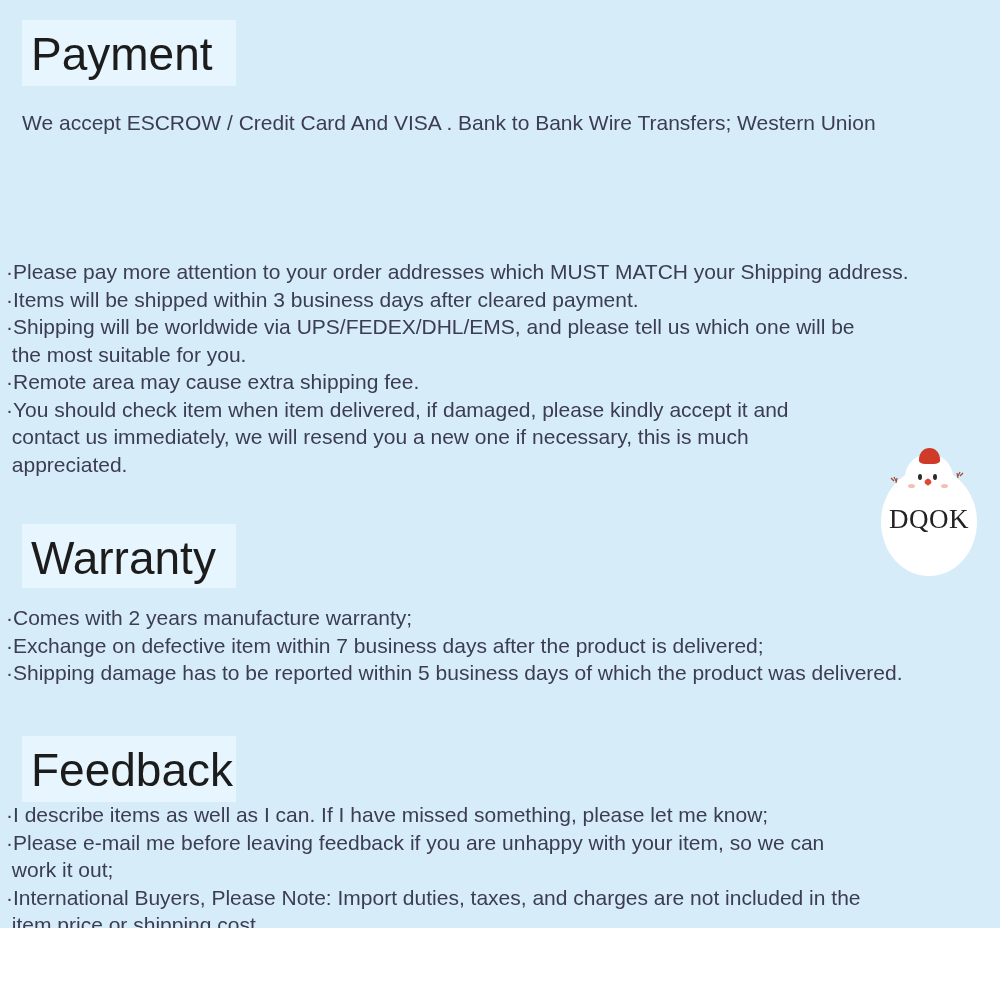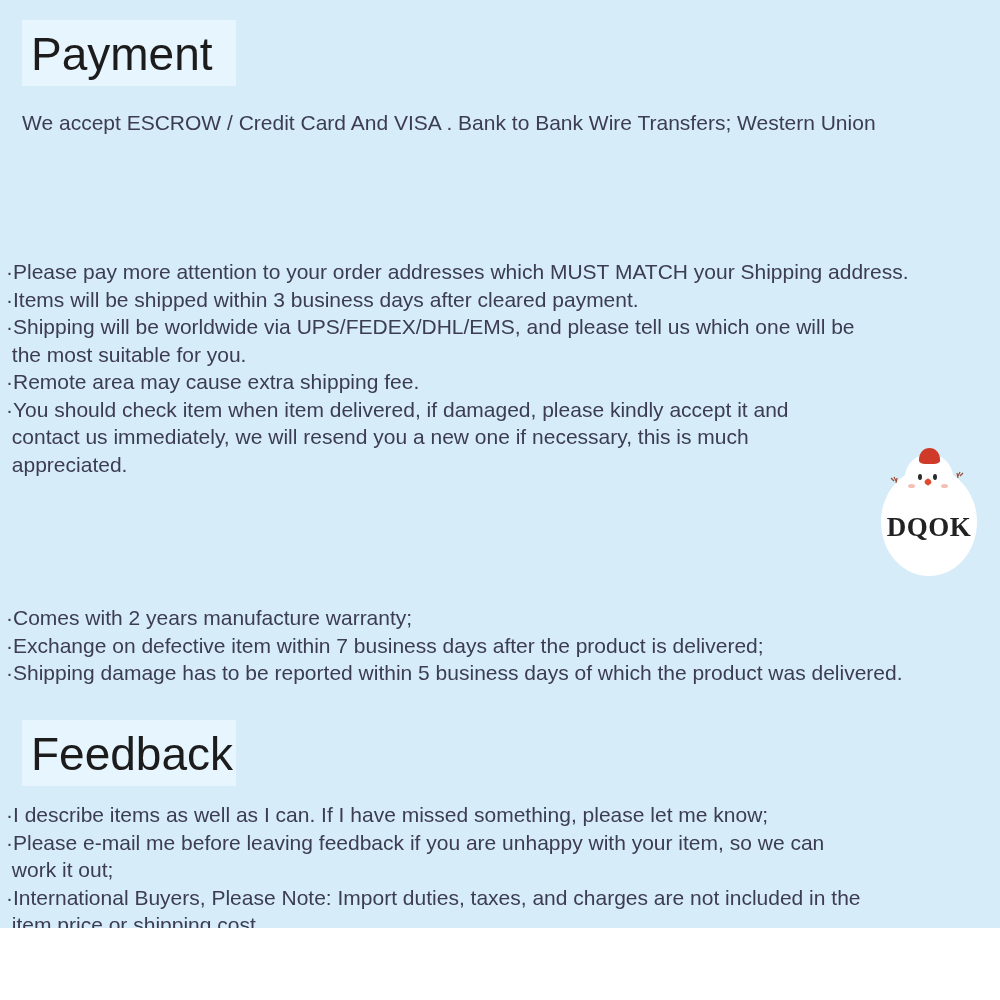--- a/index.html
+++ b/index.html
@@ -46,26 +46,25 @@
   .logo .comb{position:absolute;left:59px;top:8px;width:21px;height:16px;background:var(--comb);border-radius:60% 60% 35% 35% / 85% 85% 25% 25%;}
   .logo .eye{position:absolute;top:34px;width:4px;height:6px;background:#2b2b2b;border-radius:50%;}
   .logo .eye.l{left:58px;} .logo .eye.r{left:73px;}
   .logo .beak{position:absolute;left:65px;top:39px;width:6px;height:6px;background:#e0492f;transform:rotate(45deg);border-radius:2px;}
   .logo .cheek{position:absolute;top:44px;width:7px;height:4px;background:#f2b4a8;border-radius:50%;opacity:.85;}
   .logo .cheek.l{left:48px;} .logo .cheek.r{left:81px;}
   .logo .wing{position:absolute;top:34px;width:12px;height:12px;}
   .logo .wing.l{left:30px;} .logo .wing.r{left:92px;top:30px;}
   .logo .wing svg{display:block;}
   .logo .brand{
-    position:absolute;left:21px;top:72px;width:96px;
+    position:absolute;left:21px;top:64px;width:96px;
     text-align:center;
     font-family:"Liberation Serif","DejaVu Serif",serif;
     font-size:27px;letter-spacing:.5px;
     color:var(--logo-text);
-    font-weight:bold;
   }
   .bottom-bar{position:absolute;left:0;top:995px;width:390px;height:5px;background:var(--bar);}
 </style>
 </head>
 <body>
 
 <div class="page">
 
   <div class="title-box" style="top:20px;">
     <div class="title-text">Payment</div>
@@ -100,27 +99,30 @@
         </svg>
     </div>
     <div class="wing r">
       <svg width="12" height="12" viewBox="0 0 12 12">
           <path d="M11 3 L8 6 M8 2 L6 6 M5 3 L6 8" stroke="#9b4a32" stroke-width="1.2" fill="none"></path>
         </svg>
     </div>
     <div class="brand">DQOK</div>
   </div>
 
+  <div class="title-box" style="top:524px;height:64px;">
+    <div class="title-text">Warranty</div>
+  </div>
   <div class="body-block" style="left:6px;top:604px;">
     <div class="line">·Comes with 2 years manufacture warranty;</div>
     <div class="line">·Exchange on defective item within 7 business days after the product is delivered;</div>
     <div class="line">·Shipping damage has to be reported within 5 business days of which the product was delivered.</div>
   </div>
 
-  <div class="title-box" style="top:720px;">
+  <div class="title-box" style="top:736px;">
     <div class="title-text">Feedback</div>
   </div>
   <div class="body-block" style="left:6px;top:801px;">
     <div class="line">·I describe items as well as I can. If I have missed something, please let me know;</div>
     <div class="line">·Please e-mail me before leaving feedback if you are unhappy with your item, so we can</div>
     <div class="line"> work it out;</div>
     <div class="line">·International Buyers, Please Note: Import duties, taxes, and charges are not included in the</div>
     <div class="line"> item price or shipping cost.</div>
   </div>
 

